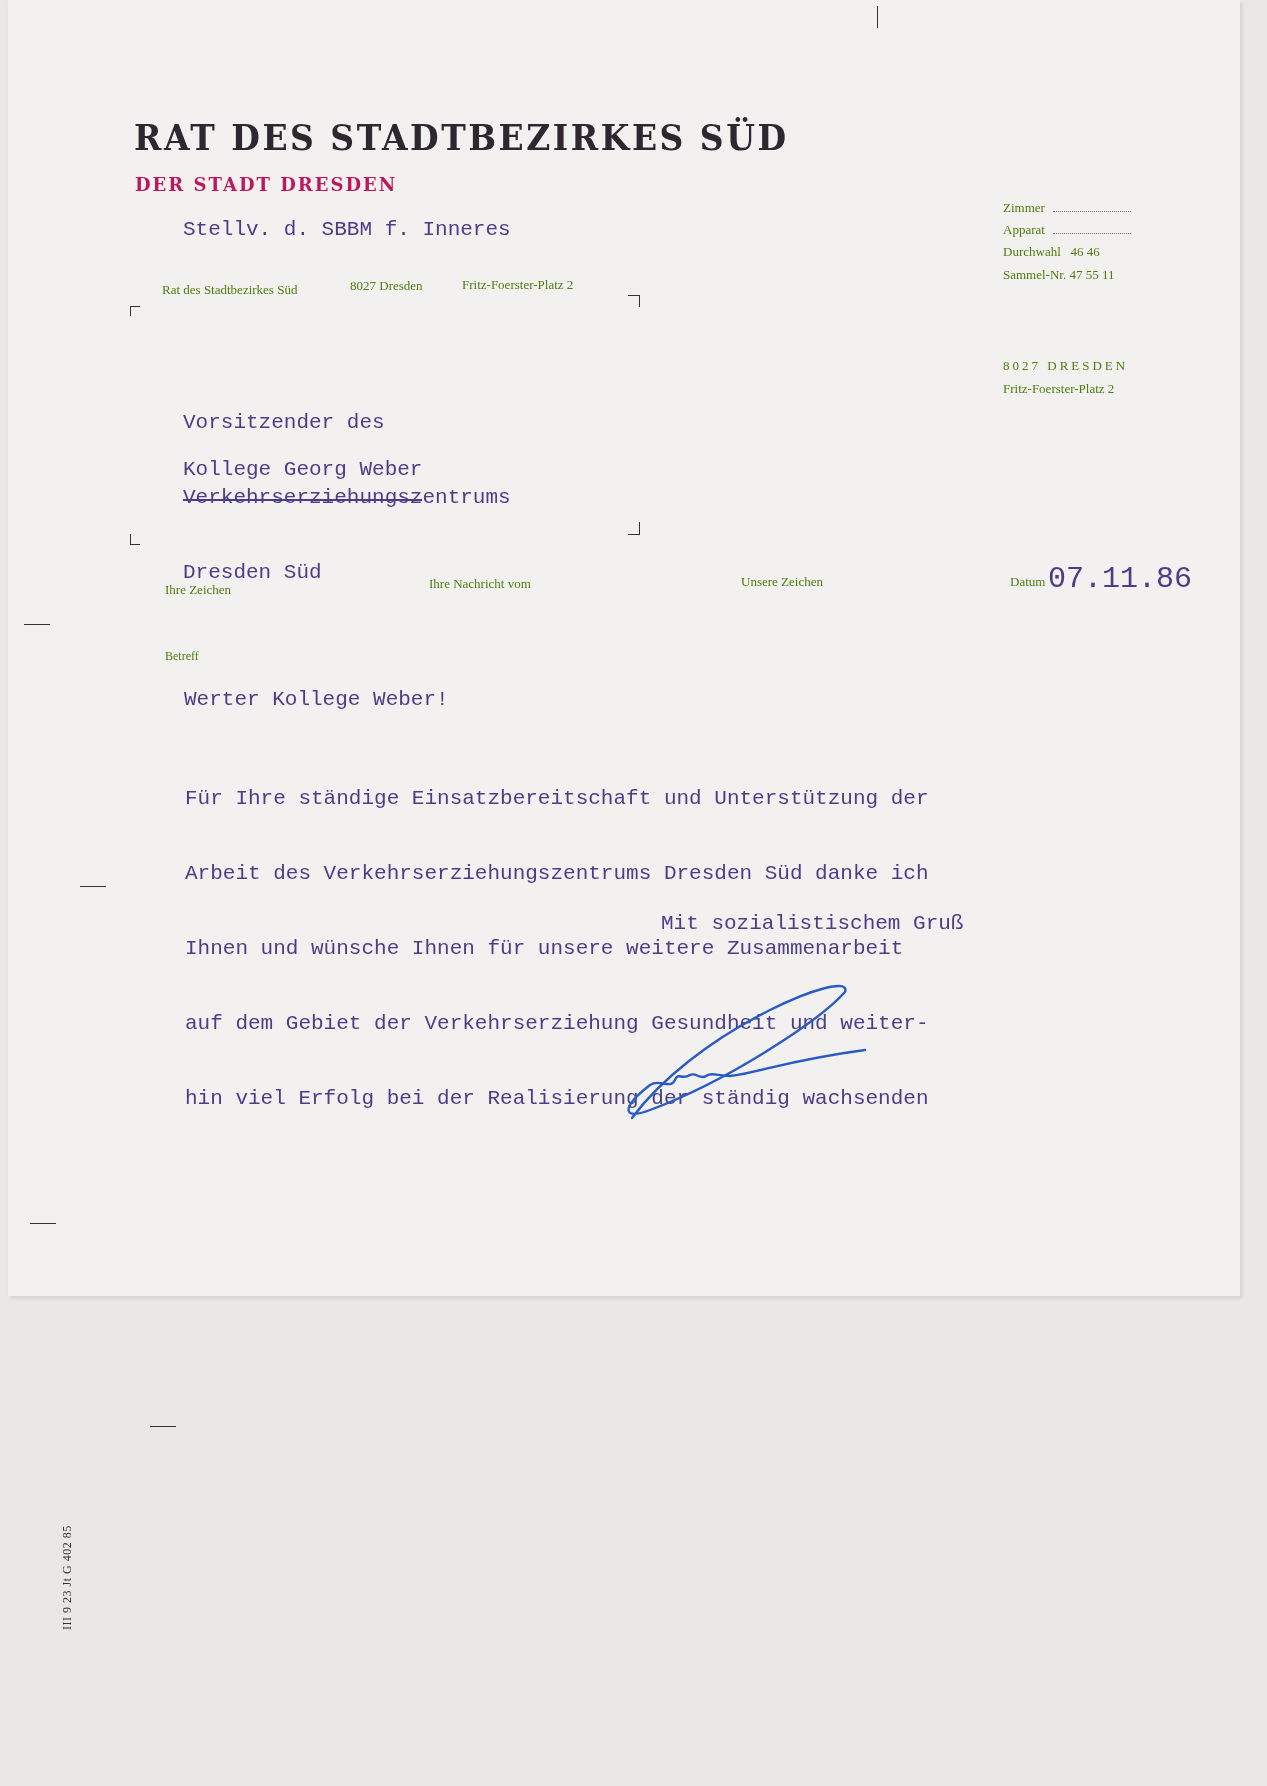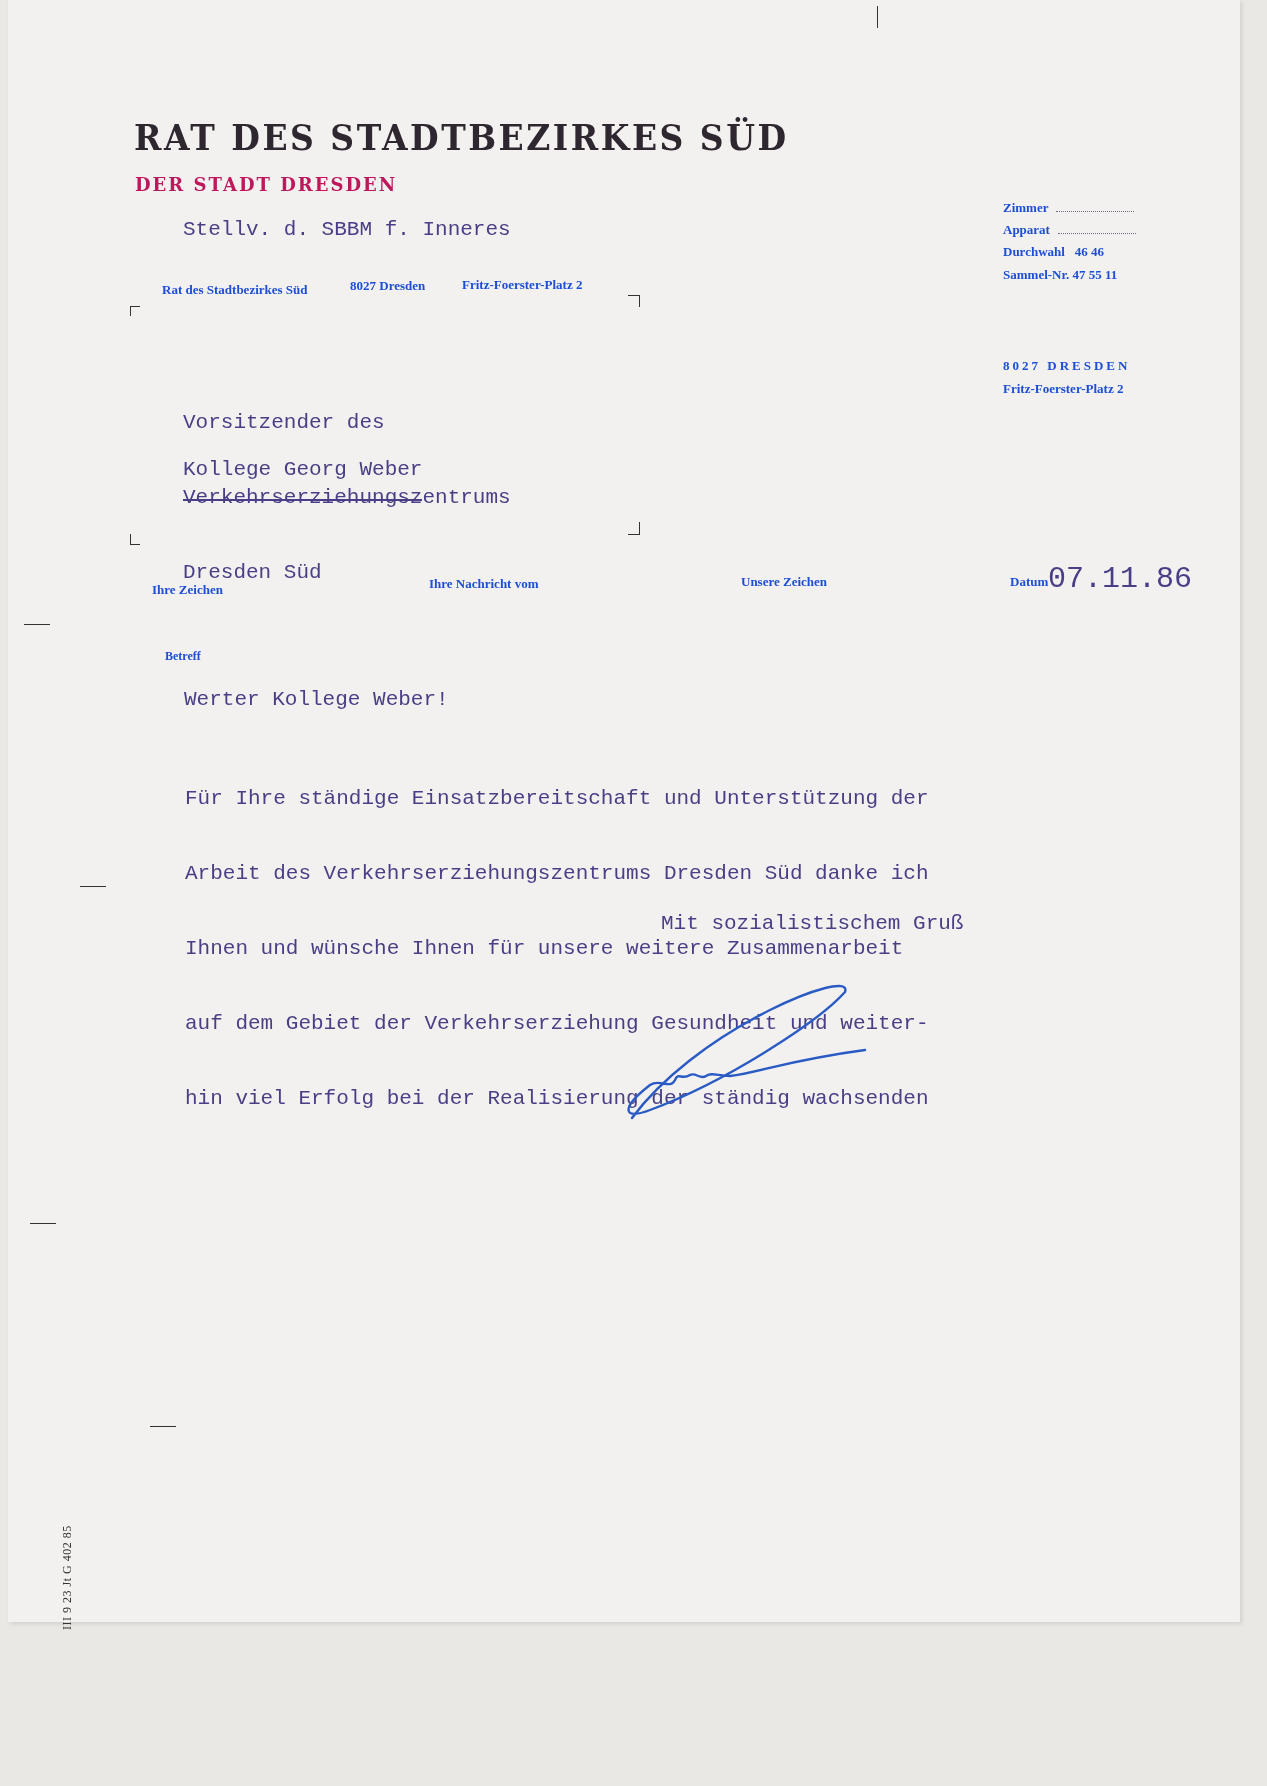--- a/index.html
+++ b/index.html
@@ -2,39 +2,39 @@
 <html><head>
 <meta charset="utf-8">
 <style>
   html, body { margin: 0; padding: 0; }
   body {
     width: 1267px; height: 1786px; position: relative; overflow: hidden;
     background: #e9e8e4;
     font-family: "Liberation Serif", serif;
   }
   .page {
-    position: absolute; left: 8px; top: 0; width: 1232px; height: 1622px;
+    position: absolute; left: 8px; top: 0; width: 1232px; height: 1296px;
     background: #f2f1ef;
     box-shadow: 2px 2px 4px rgba(0,0,0,0.10);
   }
   .abs { position: absolute; white-space: pre; }
   .letterhead-1 {
     left: 126px; top: 118px; font-family: "DejaVu Serif", serif; font-weight: bold;
     font-size: 33px; letter-spacing: 2.5px; color: #2f2730; transform: scaleY(1.05);
   }
   .letterhead-2 {
     left: 127px; top: 174px; font-family: "DejaVu Serif", serif; font-weight: bold;
     font-size: 18px; letter-spacing: 2px; color: #be185d;
   }
   .typed {
     font-family: "Liberation Mono", monospace; color: #4a3f86; font-size: 21px;
   }
   .sender-title { left: 175px; top: 194px; margin-top: 24px; }
   .print-small {
-    font-family: "Liberation Serif", serif; color: #1d4ed8; font-size: 13px; font-weight: bold;
+    font-family: "Liberation Serif", serif; color: #4d7c0f; font-size: 13px;
   }
   .info-label { left: 995px; }
   .info-dots {
     display: inline-block; width: 78px; border-bottom: 1px dotted #7a6a80; margin-left: 8px;
     vertical-align: baseline;
   }
   .mark { position: absolute; background: #333; }
   .signature { position: absolute; left: 612px; top: 980px; }
   .recipient .line { display: block; }
   .underline-name { border-bottom: 2px solid #4a3f86; padding-bottom: 18px; }
@@ -75,21 +75,21 @@
   <div class="abs print-small info-label" style="top:358px; letter-spacing:3px;">8027 DRESDEN</div>
   <div class="abs print-small info-label" style="top:381px;">Fritz-Foerster-Platz 2</div>
 
   <div class="abs typed recipient" style="left:175px; top:360px; line-height:25px;">
     <span class="line">Vorsitzender des</span>
     <span class="line">Verkehrserziehungszentrums</span>
     <span class="line">Dresden Süd</span>
   </div>
   <div class="abs typed" style="left:175px; top:458px;"><span class="underline-name">Kollege Georg Weber</span></div>
 
-  <div class="abs print-small" style="left:144px; top:582px;text-align:right;">Ihre Zeichen</div>
+  <div class="abs print-small" style="left:157px; top:582px;text-align:right;">Ihre Zeichen</div>
   <div class="abs print-small" style="left:421px; top:576px;">Ihre Nachricht vom</div>
   <div class="abs print-small" style="left:733px; top:574px;">Unsere Zeichen</div>
   <div class="abs print-small" style="left:1002px; top:574px;">Datum</div>
   <div class="abs typed" style="left:1040px; top:562px; font-size:30px;">07.11.86</div>
 
   <div class="mark" style="left:16px; top:624px; width:26px; height:1px;"></div>
   <div class="mark" style="left:72px; top:886px; width:26px; height:1px;"></div>
   <div class="mark" style="left:22px; top:1223px; width:26px; height:1px;"></div>
   <div class="mark" style="left:142px; top:1426px; width:26px; height:1px;"></div>
 

